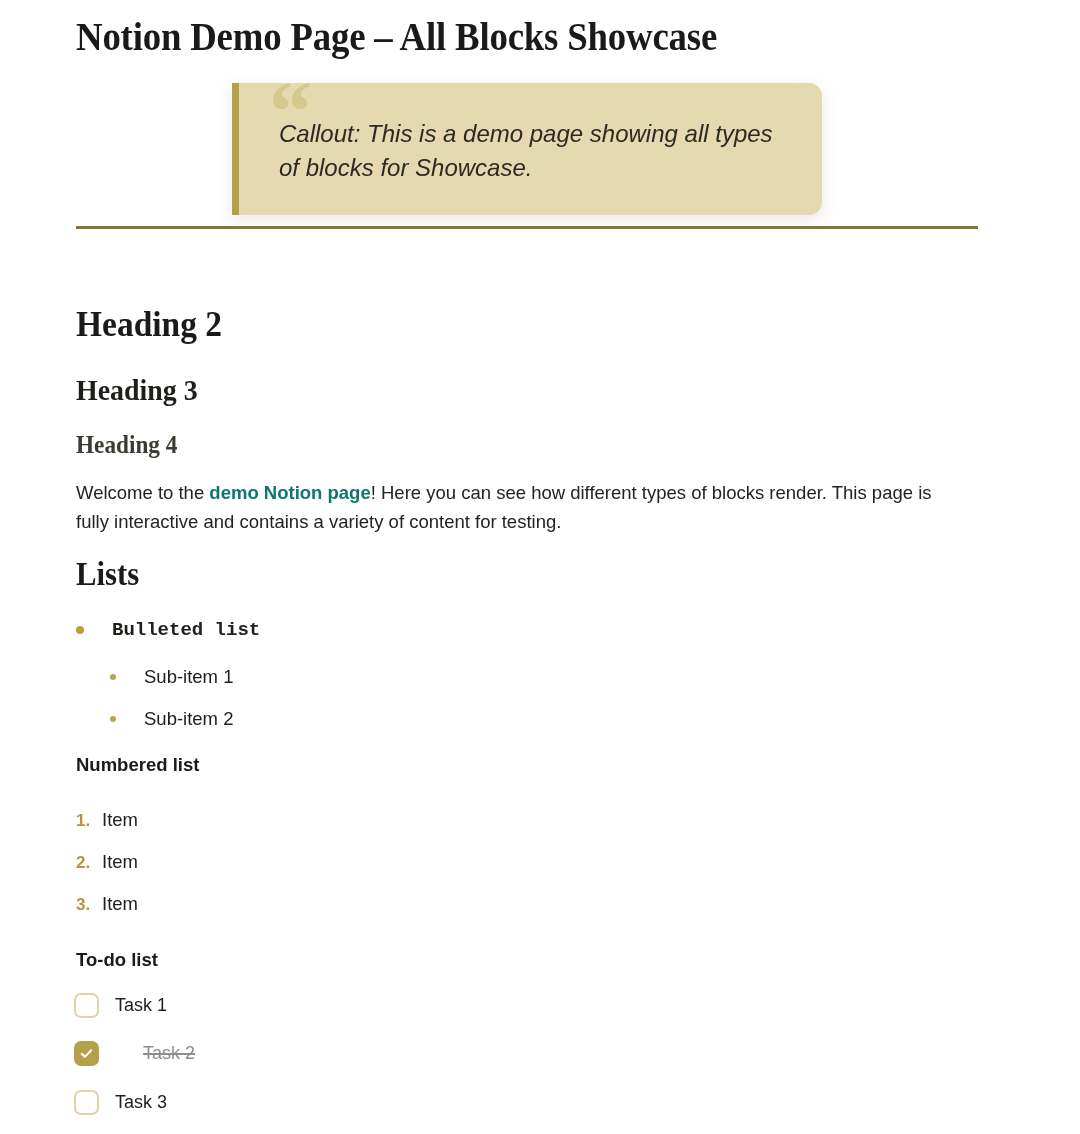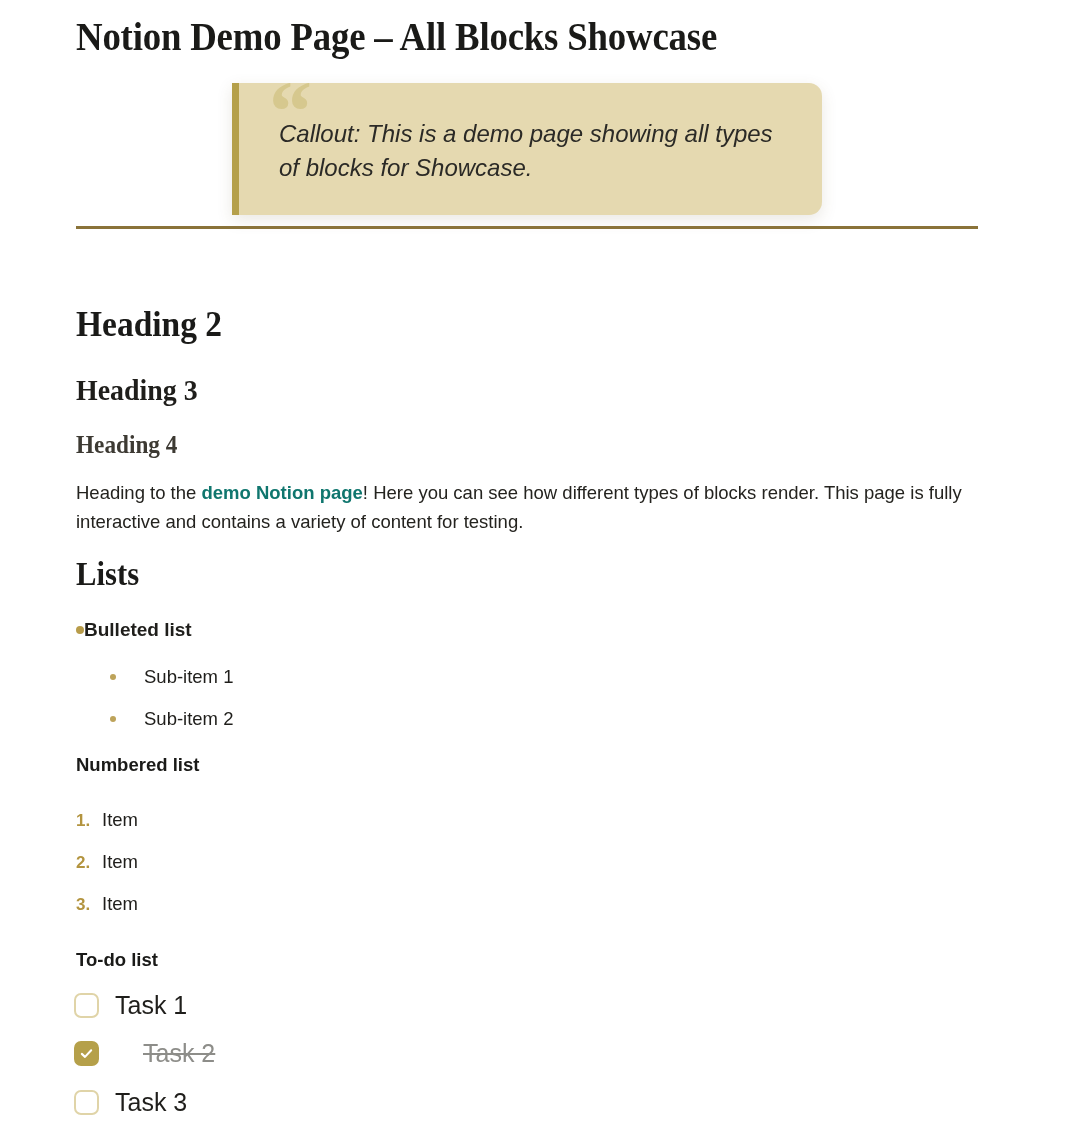--- a/index.html
+++ b/index.html
@@ -184,21 +184,21 @@
     background: #bda35a;
   }
   .bullet-label {
     font-size: 18.5px;
     line-height: 26px;
     color: #1f1e1b;
   }
   .bullet-label.bold { font-weight: 700; }
 
   #bullet-main { left: 76px; top: 617px; }
-  #bullet-main .bullet-label { font-size: 19px; }
+  #bullet-main .bullet-label { margin-left: 28px; font-size: 19px; font-family: Liberation Mono, monospace; }
 
   #bullet-sub1 { left: 110px; top: 664px; }
   #bullet-sub2 { left: 110px; top: 706px; }
   #bullet-sub1 .bullet-label,
   #bullet-sub2 .bullet-label { margin-left: 28px; }
 
   
   .list-caption {
     position: absolute;
     left: 76px;
@@ -262,21 +262,21 @@
     border-color: #b5a04a;
   }
   .checkbox .tick {
     display: none;
   }
   .checkbox.checked .tick {
     display: block;
   }
   .todo-label {
     margin-left: 16px;
-    font-size: 25px;
+    font-size: 18px;
     line-height: 26px;
     color: #1f1e1b;
   }
   .todo-label.done {
     color: #8d8d89;
     text-decoration: line-through;
     text-decoration-color: #8d8d89;
     text-decoration-thickness: 1.5px;
     margin-left: 44px;
   }
@@ -292,21 +292,21 @@
     <span class="callout-quote">“</span>
     <p class="callout-text">Callout: This is a demo page showing all types of blocks for Showcase.</p>
   </div>
 
   <hr class="divider">
 
   <h2 class="h2">Heading 2</h2>
   <h3 class="h3">Heading 3</h3>
   <h4 class="h4">Heading 4</h4>
 
-  <p class="body-par"><span>Heading to the </span><b>demo Notion page</b><span>! Here you can see how different types of blocks render. This page is fully interactive and contains a variety of content for testing.</span></p>
+  <p class="body-par"><span>Welcome to the </span><b>demo Notion page</b><span>! Here you can see how different types of blocks render. This page is fully interactive and contains a variety of content for testing.</span></p>
 
   <h2 class="h-lists">Lists</h2>
 
   <div class="bullet-row" id="bullet-main">
     <span class="bullet-dot"></span>
     <span class="bullet-label bold">Bulleted list</span>
   </div>
 
   <div class="bullet-row" id="bullet-sub1">
     <span class="bullet-dot sub"></span>

